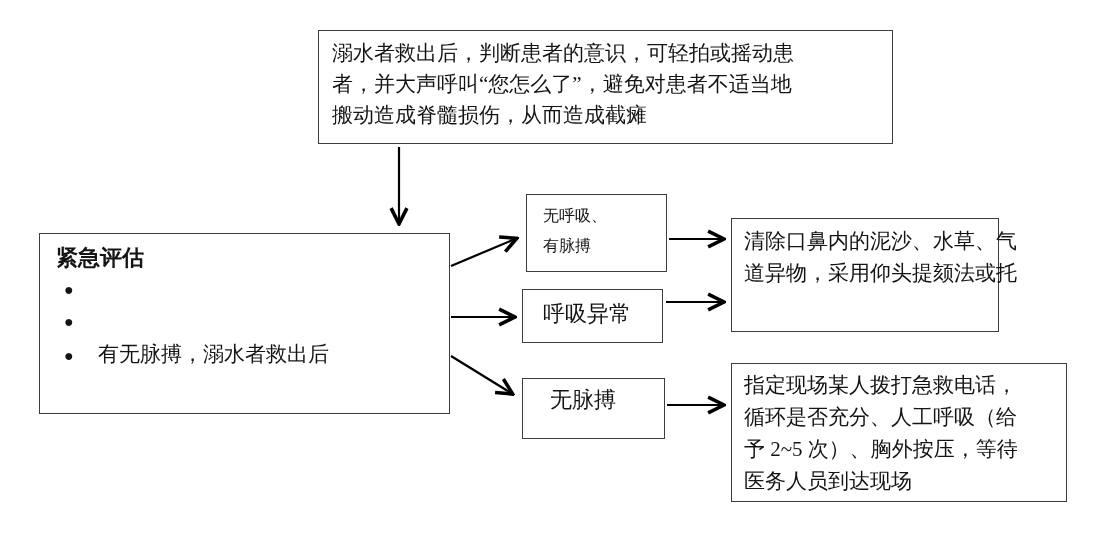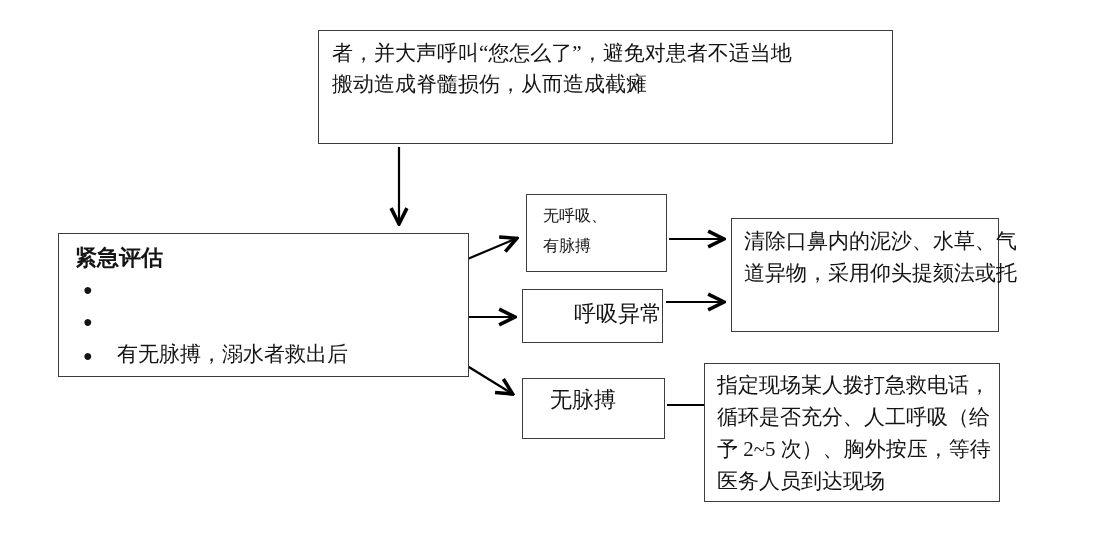--- a/index.html
+++ b/index.html
@@ -26,29 +26,29 @@
   }
   .box {
     position: absolute;
     border: 1.6px solid #3d3d3d;
     background: #ffffff;
     font-size: 21px;
     line-height: 31px;
     white-space: nowrap;
   }
   .top-box        { left: 318px; top: 30px;  width: 575px; height: 114px; padding: 7px 0 0 13px; }
-  .assessment-box { left: 39px;  top: 233px; width: 411px; height: 144px; padding: 8px 0 0 16px; line-height: 32px; margin-left: 19px; }
+  .assessment-box { left: 39px;  top: 233px; width: 411px; height: 181px; padding: 8px 0 0 16px; line-height: 32px; }
   .assessment-box .box-title { font-weight: bold; font-size: 22px; }
   .bullet-item { display: flex; align-items: baseline; }
   .bullet-glyph { width: 42px; font-size: 16px; flex: 0 0 auto; padding-left: 8px; }
   .cond-box-1 { left: 526px; top: 194px; width: 141px; height: 78px;  padding: 6px 0 0 16px; line-height: 30px; font-size: 16px; }
-  .cond-box-2 { left: 522px; top: 289px; width: 141px; height: 54px;  padding: 11px 0 0 20px; font-size: 22px; line-height: 26px; text-align: right; }
+  .cond-box-2 { left: 522px; top: 289px; width: 141px; height: 54px;  padding: 11px 0 0 20px; font-size: 22px; line-height: 26px; }
   .cond-box-3 { left: 522px; top: 378px; width: 143px; height: 61px;  padding: 8px 0 0 27px; font-size: 22px; line-height: 26px; }
   .action-box-1 { left: 731px; top: 218px; width: 268px; height: 114px; padding: 6px 0 0 12px; line-height: 32px; }
-  .action-box-2 { left: 704px; top: 363px; width: 296px; height: 139px; padding: 5px 8px 0 12px; line-height: 32px; }
+  .action-box-2 { left: 731px; top: 363px; width: 336px; height: 139px; padding: 5px 8px 0 12px; line-height: 32px; }
 </style>
 </head>
 <body>
 
 <div class="canvas">
 
   <svg class="arrows" viewBox="0 0 1096 536">
     <defs>
       <marker id="ah" viewBox="0 0 10 10" refX="8" refY="5" markerWidth="9" markerHeight="9" orient="auto-start-reverse">
         <path d="M1,1 L9,5 L1,9" fill="none" stroke="#000000" stroke-width="1.8"></path>
@@ -57,20 +57,21 @@
     <line class="arrow-line" x1="399" y1="147" x2="399" y2="222" marker-end="url(#ah)"></line>
     <line class="arrow-line" x1="451" y1="266" x2="515" y2="239" marker-end="url(#ah)"></line>
     <line class="arrow-line" x1="451" y1="317" x2="513" y2="317" marker-end="url(#ah)"></line>
     <line class="arrow-line" x1="451" y1="356" x2="511" y2="393" marker-end="url(#ah)"></line>
     <line class="arrow-line" x1="669" y1="239" x2="722" y2="239" marker-end="url(#ah)"></line>
     <line class="arrow-line" x1="666" y1="302" x2="722" y2="302" marker-end="url(#ah)"></line>
     <line class="arrow-line" x1="667" y1="405" x2="722" y2="405" marker-end="url(#ah)"></line>
   </svg>
 
   <div class="box top-box">
+    <div>溺水者救出后，判断患者的意识，可轻拍或摇动患</div>
     <div>者，并大声呼叫“您怎么了”，避免对患者不适当地</div>
     <div>搬动造成脊髓损伤，从而造成截瘫</div>
   </div>
 
   <div class="box assessment-box">
     <div class="box-title">紧急评估</div>
     <div class="bullet-item">
       <span class="bullet-glyph">●</span>
     </div>
     <div class="bullet-item">

